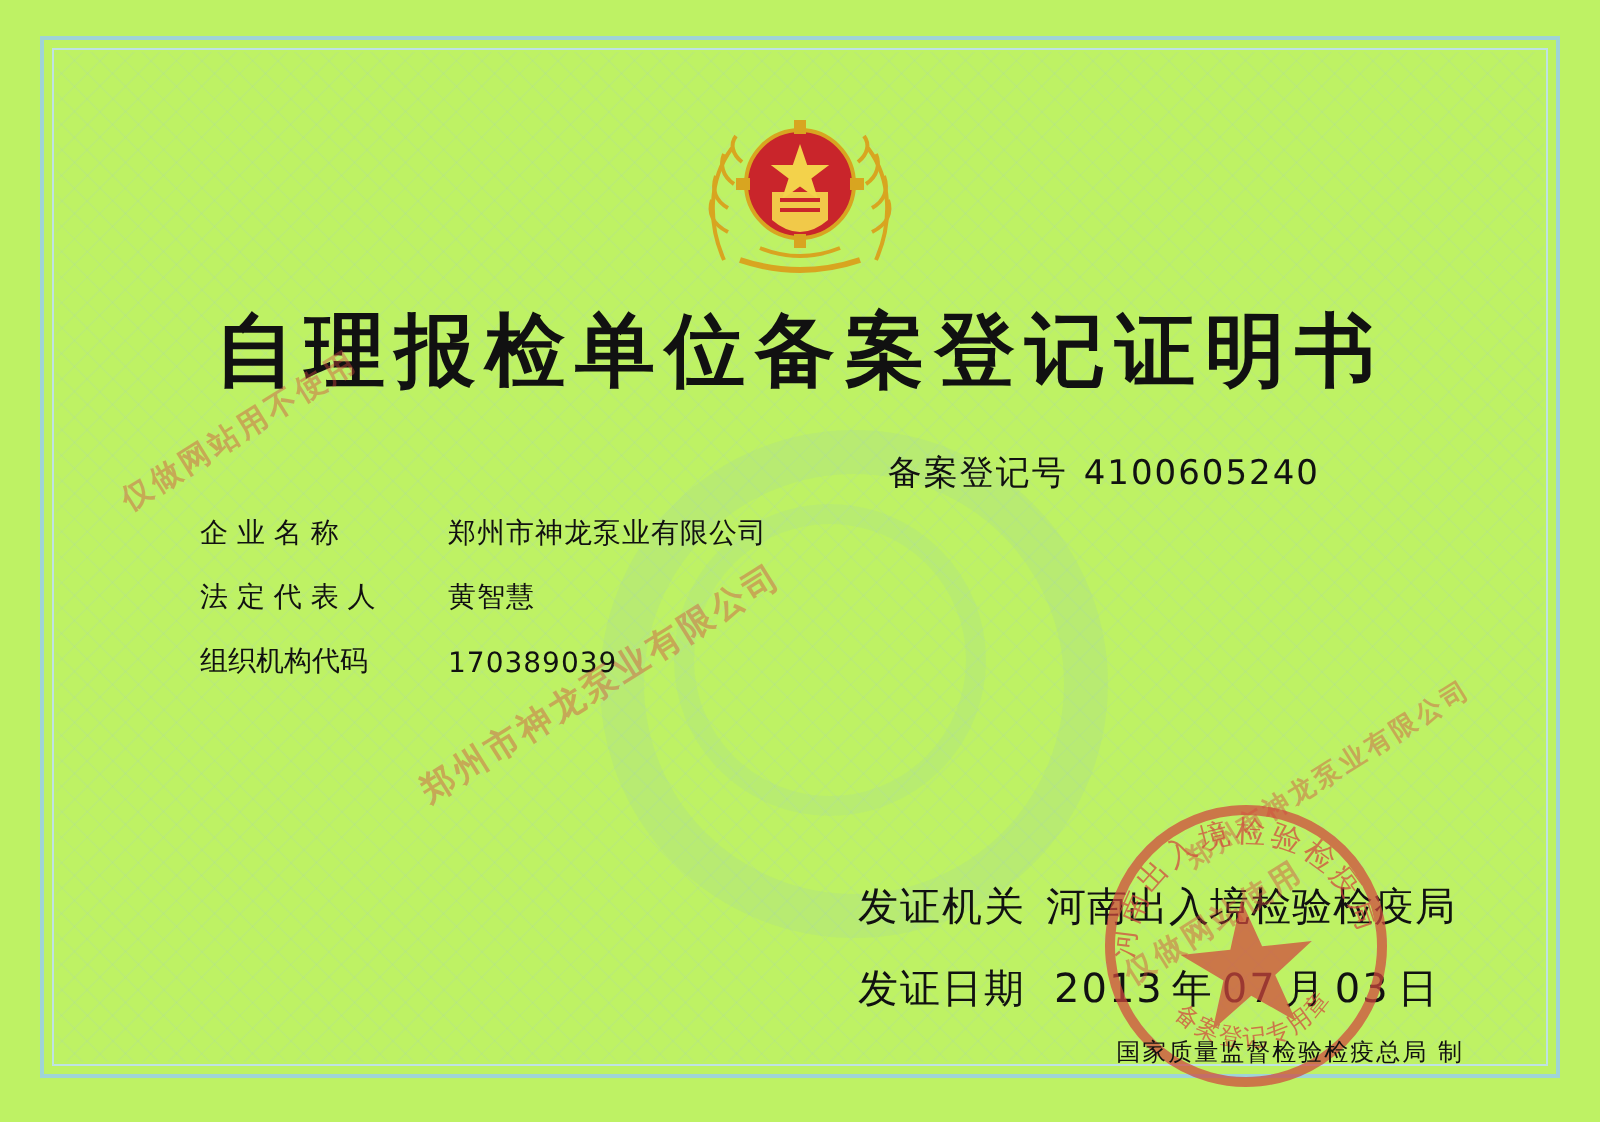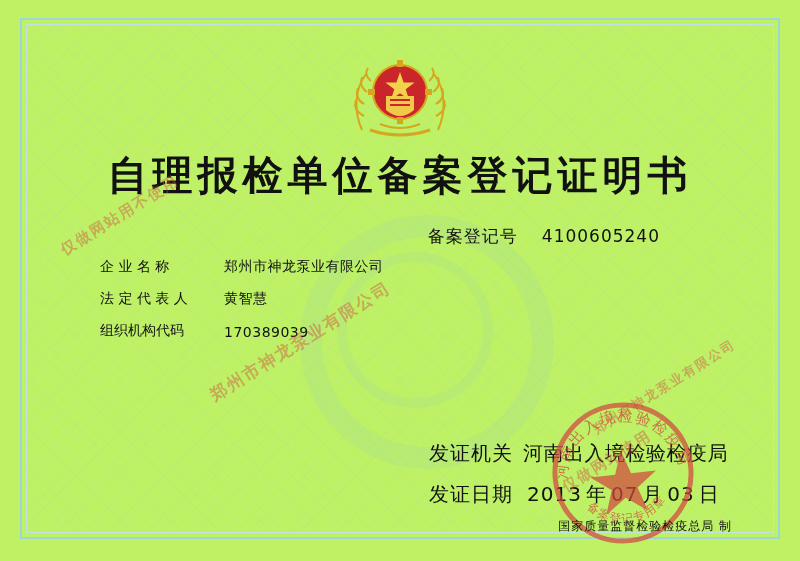--- a/index.html
+++ b/index.html
@@ -99,21 +99,21 @@
   .reg-no {
     position: absolute;
     top: 225px;
     right: 140px;
     font-size: 17px;
     color: #111;
     letter-spacing: 1px;
     white-space: nowrap;
   }
   .reg-no .reg-no-value {
-    margin-left: 24px;
+    margin-left: 8px;
     letter-spacing: 1px;
   }
 
   .fields {
     position: absolute;
     left: 100px;
     top: 258px;
     width: 600px;
   }
   .field-row {

